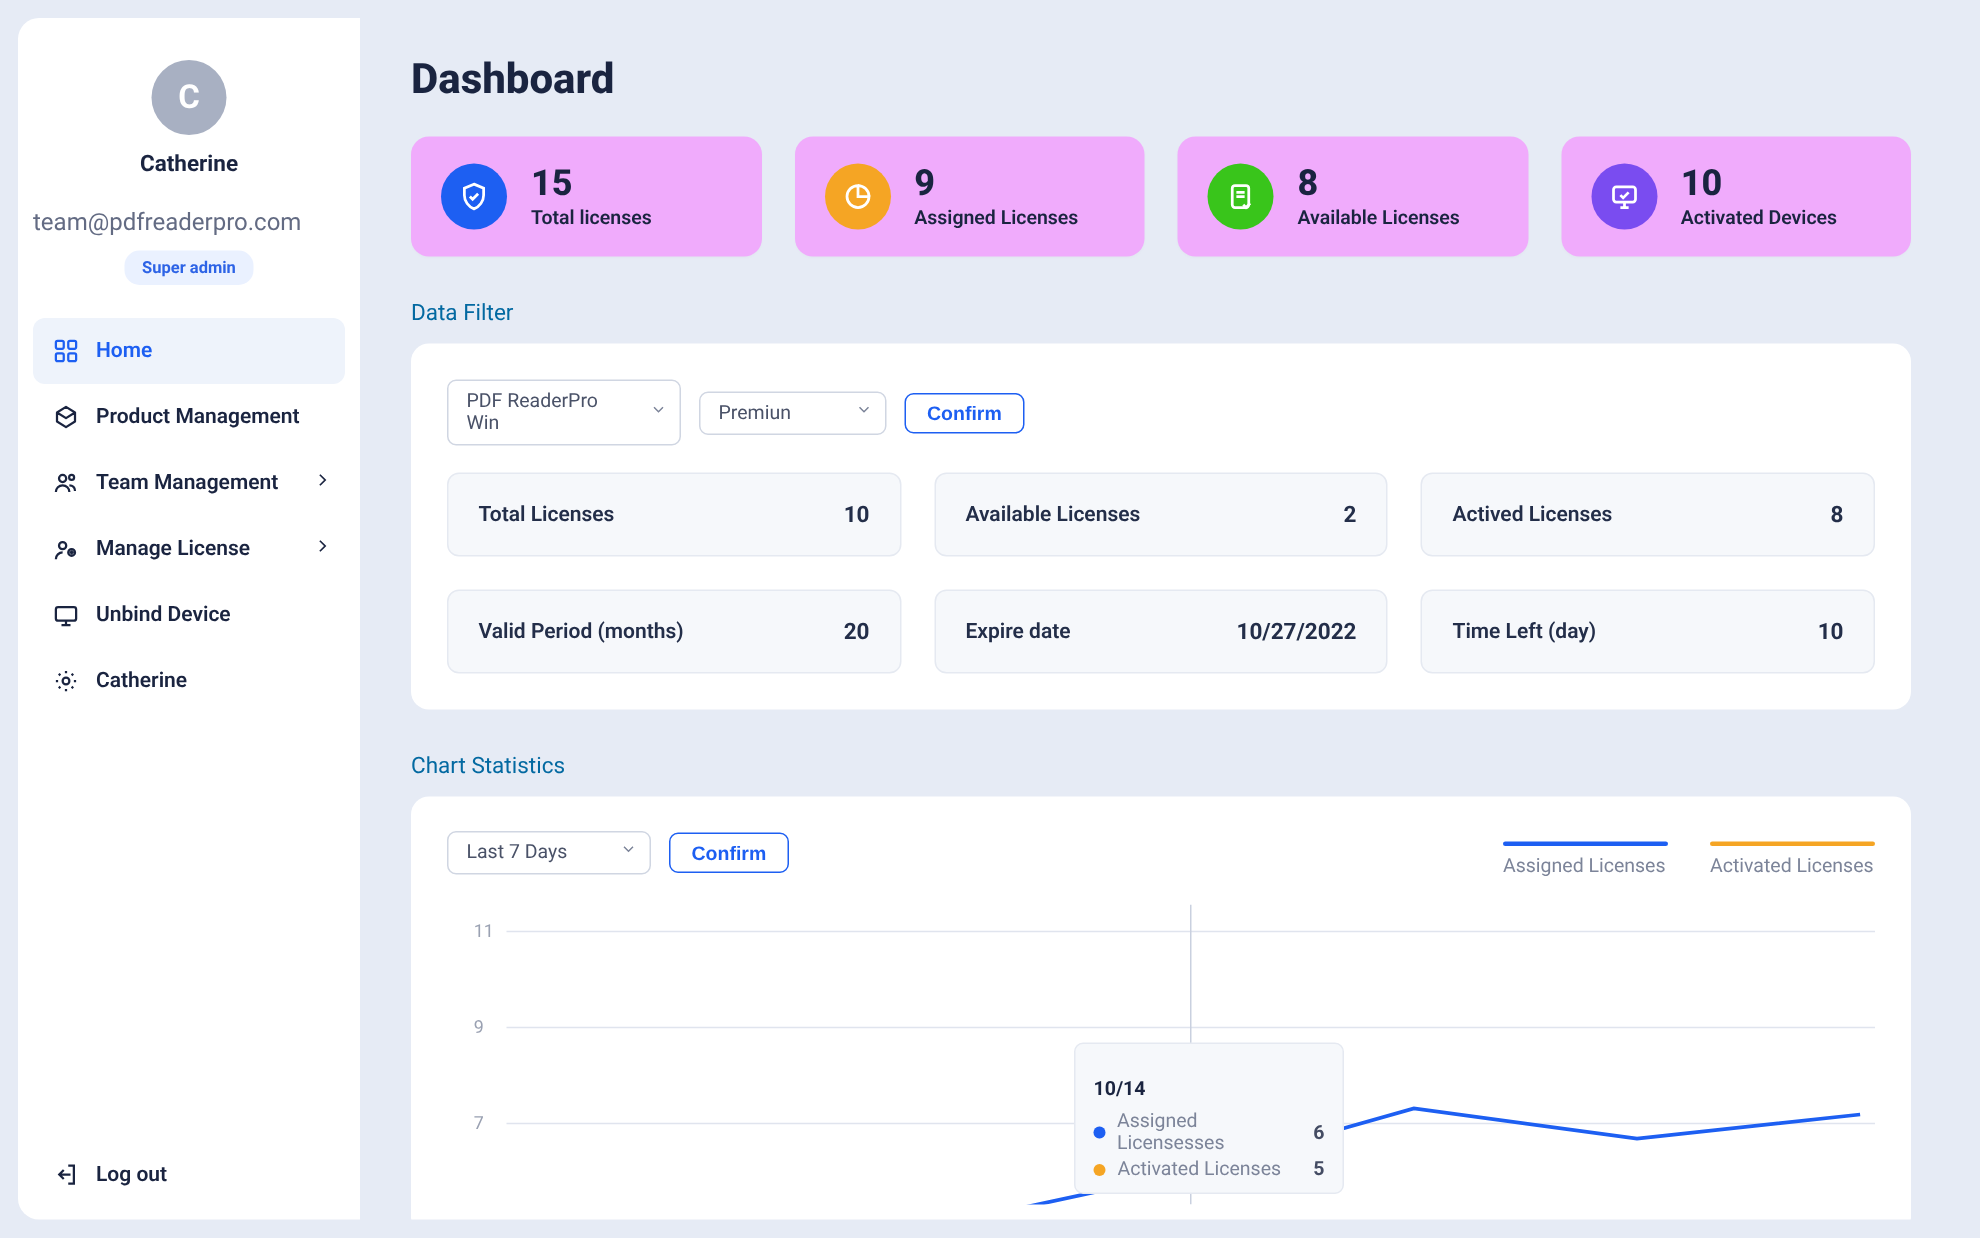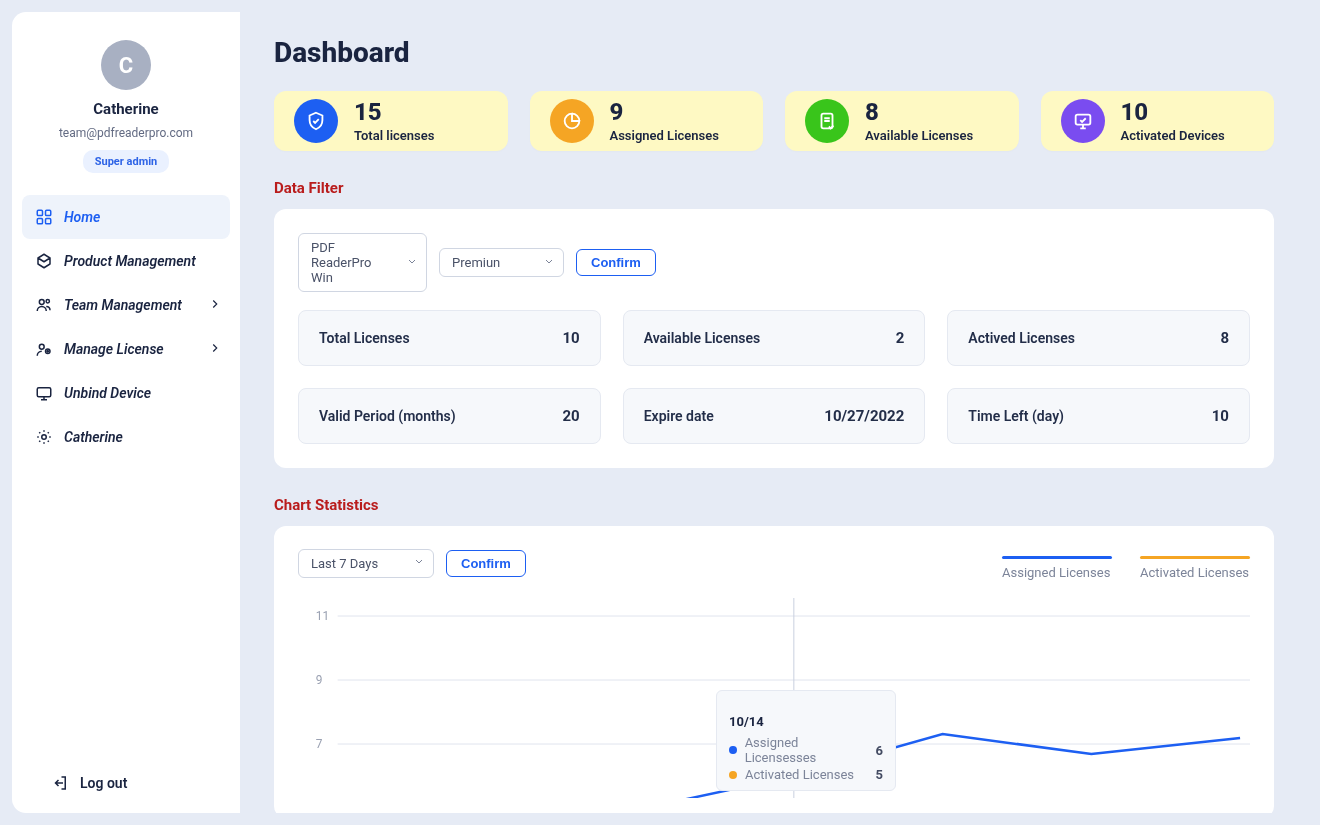--- a/index.html
+++ b/index.html
@@ -29,72 +29,72 @@
 .avatar {
   width: 50px; height: 50px;
   background: #a8b0c2;
   border-radius: 50%;
   margin: 0 auto;
   display: flex;
   align-items: center; justify-content: center;
   color: #fff; font-weight: 700; font-size: 22px;
 }
 .username { text-align: center; font-weight: 700; margin-top: 10px; font-size: 15px; color: #1a2440; }
-.email { text-align: center; font-size: 12px; color: #636b83; margin-top: 8px; }
+.email { text-align: left; font-size: 16px; color: #636b83; margin-top: 20px; }
 .badge {
   display: block;
   margin: 10px auto 0 auto;
   background: #eaf1ff;
   color: #2d63e6;
   font-size: 11px;
   font-weight: 700;
   padding: 5px 12px;
   border-radius: 10px;
   width: fit-content;
 }
-.nav { margin-top: 22px; font-style: italic; }
+.nav { margin-top: 22px; }
 .nav-item {
   display: flex; align-items: center;
   padding: 12px 12px;
   border-radius: 8px;
   color: #1a2440;
   font-weight: 600;
   font-size: 14px;
   cursor: pointer;
   gap: 10px;
   position: relative;
 }
 .nav-item.active { background: #eef3fb; color: #1d5ff2; }
 .nav-item.active svg path, .nav-item.active svg rect { stroke: #1d5ff2; }
 .nav-icon { width: 20px; height: 20px; display: flex; align-items: center; justify-content: center; }
 .nav-chevron { position: absolute; right: 8px; }
 .sidebar-footer {
-  position: absolute; bottom: 8px; left: 26px; right: 10px;
+  position: absolute; bottom: 8px; left: 10px; right: 10px;
 }
 .main {
   flex: 1;
   padding: 24px 34px 0 34px;
   overflow: hidden;
 }
 h1.page-title { font-size: 28px; font-weight: 800; color: #1a2440; margin-bottom: 22px; }
 .cards { display: flex; gap: 22px; }
 .card {
-  background: #fef9c3; border-radius: 12px;
-  flex: 1; padding: 8px 20px;
+  background: #f0abfc; border-radius: 12px;
+  flex: 1; padding: 18px 20px;
   display: flex; align-items: center; gap: 16px;
   box-shadow: 0 1px 2px rgba(0,0,0,0.02);
 }
 .card-icon {
   width: 44px; height: 44px; border-radius: 50%;
   display: flex; align-items: center; justify-content: center;
 }
 .card-icon svg { width: 22px; height: 22px; }
 .card-text .num { font-size: 24px; font-weight: 800; color: #1a2440; line-height: 1; }
 .card-text .lbl { font-size: 13px; font-weight: 600; color: #1a2440; margin-top: 4px; }
-.section-title { font-size: 15px; font-weight: 700; color: #b91c1c; margin-top: 28px; margin-bottom: 12px; }
+.section-title { font-size: 15px; font-weight: 400; color: #0369a1; margin-top: 28px; margin-bottom: 12px; }
 .panel { background: #fff; border-radius: 12px; padding: 24px; }
 .filter-row { display: flex; gap: 12px; align-items: center; margin-bottom: 18px; }
 .select {
   border: 1px solid #d0d6e2; border-radius: 6px;
   padding: 6px 30px 6px 12px;
   font-size: 13px; color: #4a5268;
   background: #fff; position: relative; cursor: pointer;
 }
 .select .chev { position: absolute; right: 8px; top: 50%; transform: translateY(-50%); }
 .confirm-btn {
@@ -277,21 +277,21 @@
         <div class="card-text">
           <div class="num">10</div>
           <div class="lbl">Activated Devices</div>
         </div>
       </div>
     </div>
 
     <div class="section-title">Data Filter</div>
     <div class="panel">
       <div class="filter-row">
-        <div class="select" style="width:129px">
+        <div class="select" style="width:156px">
           <span>PDF ReaderPro Win</span>
           <span class="chev"><svg viewBox="0 0 24 24" width="12" height="12">
                 <path d="M6 9l6 6 6-6" fill="none" stroke="#7c8499" stroke-width="2"></path>
               </svg></span>
         </div>
         <div class="select" style="width:125px">
           <span>Premiun</span>
           <span class="chev"><svg viewBox="0 0 24 24" width="12" height="12">
                 <path d="M6 9l6 6 6-6" fill="none" stroke="#7c8499" stroke-width="2"></path>
               </svg></span>

